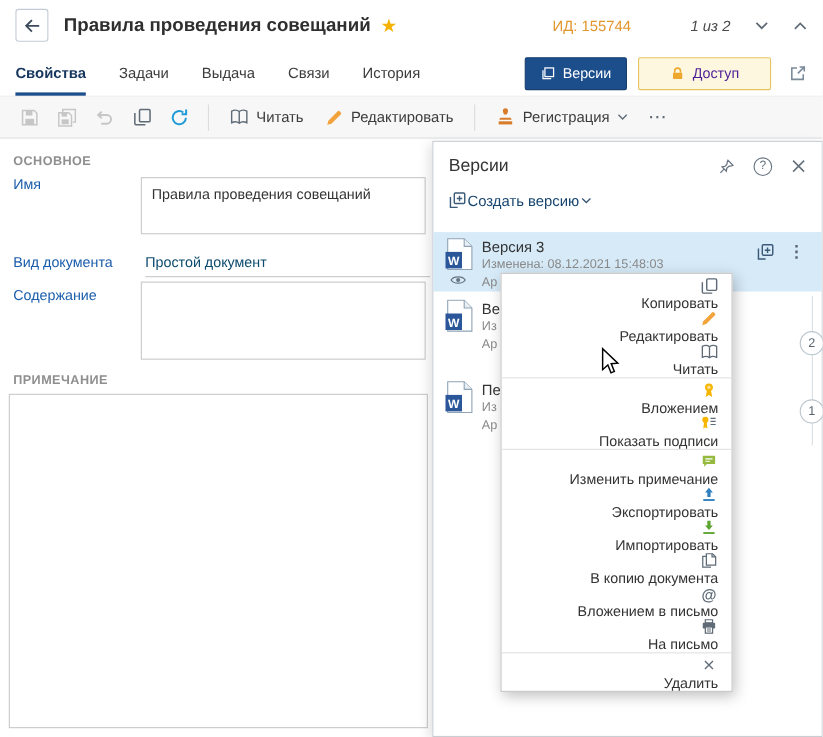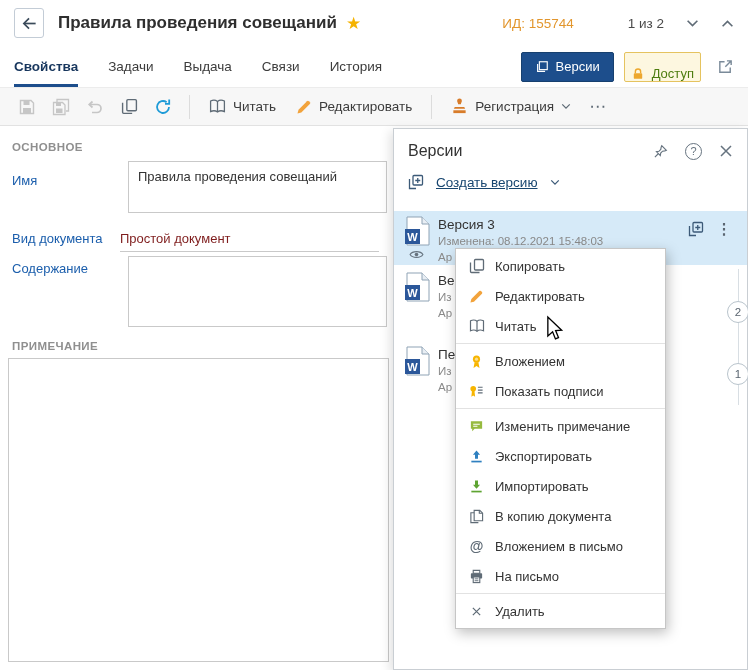--- a/index.html
+++ b/index.html
@@ -6,69 +6,69 @@
   html,body { background:#e9e9e9; }
   .screen{position:relative;width:748px;height:670px;background:#fff;font-family:"Liberation Sans",sans-serif;overflow:hidden;color:#333;}
 
   
   .header{position:absolute;top:0;left:0;width:100%;height:46px;display:flex;align-items:center;padding:0 14px;background:#fff;}
   .back-btn{width:30px;height:30px;border:1px solid #c3ccd6;border-radius:3px;background:#fff;display:flex;align-items:center;justify-content:center;cursor:pointer;flex:none;}
   .title{font-size:17px;font-weight:700;color:#2f2f2f;margin-left:14px;white-space:nowrap;}
   .star{color:#f5b301;font-size:17px;margin-left:9px;cursor:pointer;}
   .header-right{margin-left:auto;display:flex;align-items:center;}
   .doc-id{color:#e2962d;font-size:13.5px;}
-  .pager{color:#4a4a4a;font-size:13.5px;margin-left:54px;}
+  .pager{color:#4a4a4a;font-size:13.5px;margin-left:54px;font-style:italic;}
   .hicon{margin-left:22px;display:flex;align-items:center;cursor:pointer;}
 
   
   .tabbar{position:absolute;top:46px;left:0;width:100%;height:42px;display:flex;align-items:stretch;padding:0 14px;border-bottom:1px solid #ececec;background:#fff;}
   .tab{display:flex;align-items:center;font-size:13.5px;color:#3c3c3c;margin-right:30px;border-bottom:3px solid transparent;padding-top:3px;cursor:pointer;}
   .tab.active{color:#17365d;font-weight:700;border-bottom-color:#1d4e8c;}
   .tab-actions{margin-left:auto;display:flex;align-items:center;gap:10px;}
   .btn-versions{display:flex;align-items:center;gap:7px;background:#1d4e8c;color:#fff;border:1px solid #17406f;border-radius:2px;height:30px;padding:0 13px;font-size:13px;cursor:pointer;}
-  .btn-access{display:flex;align-items:flex-end;gap:7px;background:#fdf7e0;color:#4d7c0f;border:1px solid #e5c35f;border-radius:2px;height:30px;padding:0 6px;font-size:13px;cursor:pointer;}
+  .btn-access{display:flex;align-items:center;gap:7px;background:#fdf7e0;color:#4c1d95;border:1px solid #e5c35f;border-radius:2px;height:30px;padding:0 28px;font-size:13px;cursor:pointer;}
   .ext-icon{display:flex;align-items:center;margin-left:6px;cursor:pointer;}
 
   
   .toolbar{position:absolute;top:88px;left:0;width:100%;height:38px;background:#f7f7f7;border-bottom:1px solid #e2e2e2;display:flex;align-items:center;padding:0 10px;}
   .tb-icon{width:30px;height:30px;display:flex;align-items:center;justify-content:center;background:none;border:none;cursor:pointer;margin:0 2px;flex:none;}
   .tb-sep{width:1px;height:24px;background:#dcdcdc;margin:0 9px;flex:none;}
   .tb-btn{display:flex;align-items:center;gap:7px;font-size:13.5px;color:#3c3c3c;background:none;border:none;cursor:pointer;padding:0 10px;height:30px;white-space:nowrap;}
   .tb-more{font-size:17px;color:#5f6b76;letter-spacing:1px;background:none;border:none;cursor:pointer;padding:0 8px;height:30px;}
 
   
   .sec{position:absolute;font-size:11.5px;font-weight:700;color:#8f8f8f;letter-spacing:.4px;}
   .flabel{position:absolute;font-size:13px;color:#1b5eac;}
   .name-input{position:absolute;left:128px;top:161px;width:259px;height:52px;border:1px solid #c9c9c9;font-size:13px;color:#333;padding:7px 9px;background:#fff;}
-  .kind-field{position:absolute;left:120px;top:225px;width:259px;height:27px;border-bottom:1px solid #c9c9c9;font-size:13px;color:#7f1d1d;display:flex;align-items:center;}
+  .kind-field{position:absolute;left:132px;top:225px;width:259px;height:27px;border-bottom:1px solid #c9c9c9;font-size:13px;color:#0c4a6e;display:flex;align-items:center;}
   .content-box{position:absolute;left:128px;top:256px;width:259px;height:71px;border:1px solid #c9c9c9;background:#fff;font-size:13px;padding:6px 8px;}
   .note-box{position:absolute;left:8px;top:358px;width:381px;height:304px;border:1px solid #c9c9c9;background:#fff;font-size:13px;padding:6px 8px;}
 
   
   .vpanel{position:absolute;left:393px;top:128px;width:355px;height:542px;background:#fff;border:1px solid #c9ced3;box-shadow:-3px 3px 10px rgba(0,0,0,.12);z-index:5;}
   .vp-header{display:flex;align-items:center;padding:13px 14px 6px;}
   .vp-title{font-size:16px;color:#333;}
   .vp-hicons{margin-left:auto;display:flex;gap:17px;align-items:center;}
   .vp-hicon{display:flex;align-items:center;cursor:pointer;}
   .help-circle{width:17px;height:17px;border:1px solid #66737f;border-radius:50%;color:#66737f;font-size:11px;display:flex;align-items:center;justify-content:center;}
-  .vp-create{display:flex;align-items:center;gap:12px;padding:8px 14px 10px;font-size:13.5px;color:#17456f;cursor:pointer;width:max-content;text-decoration:underline;}
+  .vp-create{display:flex;align-items:center;gap:1px;padding:8px 14px 10px;font-size:13.5px;color:#17456f;cursor:pointer;width:max-content;}
   .vrow{position:absolute;left:0;width:100%;cursor:pointer;}
   .vrow.selected{background:#d6eaf8;}
   .w-icon{position:absolute;left:10px;}
   .v-title{position:absolute;left:44px;font-size:13.5px;color:#333;white-space:nowrap;}
   .v-sub{position:absolute;left:44px;font-size:11.5px;color:#8a8a8a;white-space:nowrap;}
   .v-eye{position:absolute;left:15px;display:flex;}
   .v-act{position:absolute;display:flex;align-items:center;justify-content:center;width:22px;height:22px;cursor:pointer;}
   .v-dots{font-size:15px;font-weight:700;color:#5a6570;}
   .vtimeline{position:absolute;left:344px;top:140px;width:1px;height:136px;background:#d8dee3;}
   .vbadge{position:absolute;left:333px;width:22px;height:22px;border:1px solid #b9c4cc;border-radius:50%;background:#fff;color:#5a6570;font-size:11.5px;display:flex;align-items:center;justify-content:center;}
 
   
   .cmenu{position:absolute;left:455px;top:248px;width:211px;background:#fff;border:1px solid #c6c6c6;box-shadow:2px 4px 12px rgba(0,0,0,.25);padding:2px 0;z-index:10;}
-  .mitem{display:flex;align-items:center;gap:10px;height:30px;padding:0 12px;font-size:13px;color:#333;cursor:pointer;}
+  .mitem{display:flex;align-items:flex-end;height:30px;padding:0 12px;font-size:13px;color:#333;cursor:pointer;flex-direction:column;}
   .msep{height:1px;background:#e2e2e2;margin:2px 0;}
   .micon{width:17px;height:17px;display:flex;align-items:center;justify-content:center;flex:none;}
   .at-glyph{font-size:14px;font-weight:700;color:#5f6b76;}
 
   .cursor{position:absolute;left:545px;top:315px;z-index:20;pointer-events:none;}
 </style>
 </head>
 <body>
 
 <div class="screen">
@@ -212,21 +212,21 @@
           </svg>
       </span>
     </button>
     <button class="tb-more">
       <span>⋯</span>
     </button>
   </div>
 
   <div class="sec" style="left:12px;top:141px">ОСНОВНОЕ</div>
 
-  <div class="flabel" style="left:12px;top:173px">Имя</div>
+  <div class="flabel" style="left:12px;top:160px">Имя</div>
   <div class="name-input" role="textbox">Правила проведения совещаний</div>
 
   <div class="flabel" style="left:12px;top:231px">Вид документа</div>
   <div class="kind-field">Простой документ</div>
 
   <div class="flabel" style="left:12px;top:261px">Содержание</div>
   <div class="content-box" role="textbox"></div>
 
   <div class="sec" style="left:12px;top:340px">ПРИМЕЧАНИЕ</div>
   <div class="note-box" role="textbox"></div>

